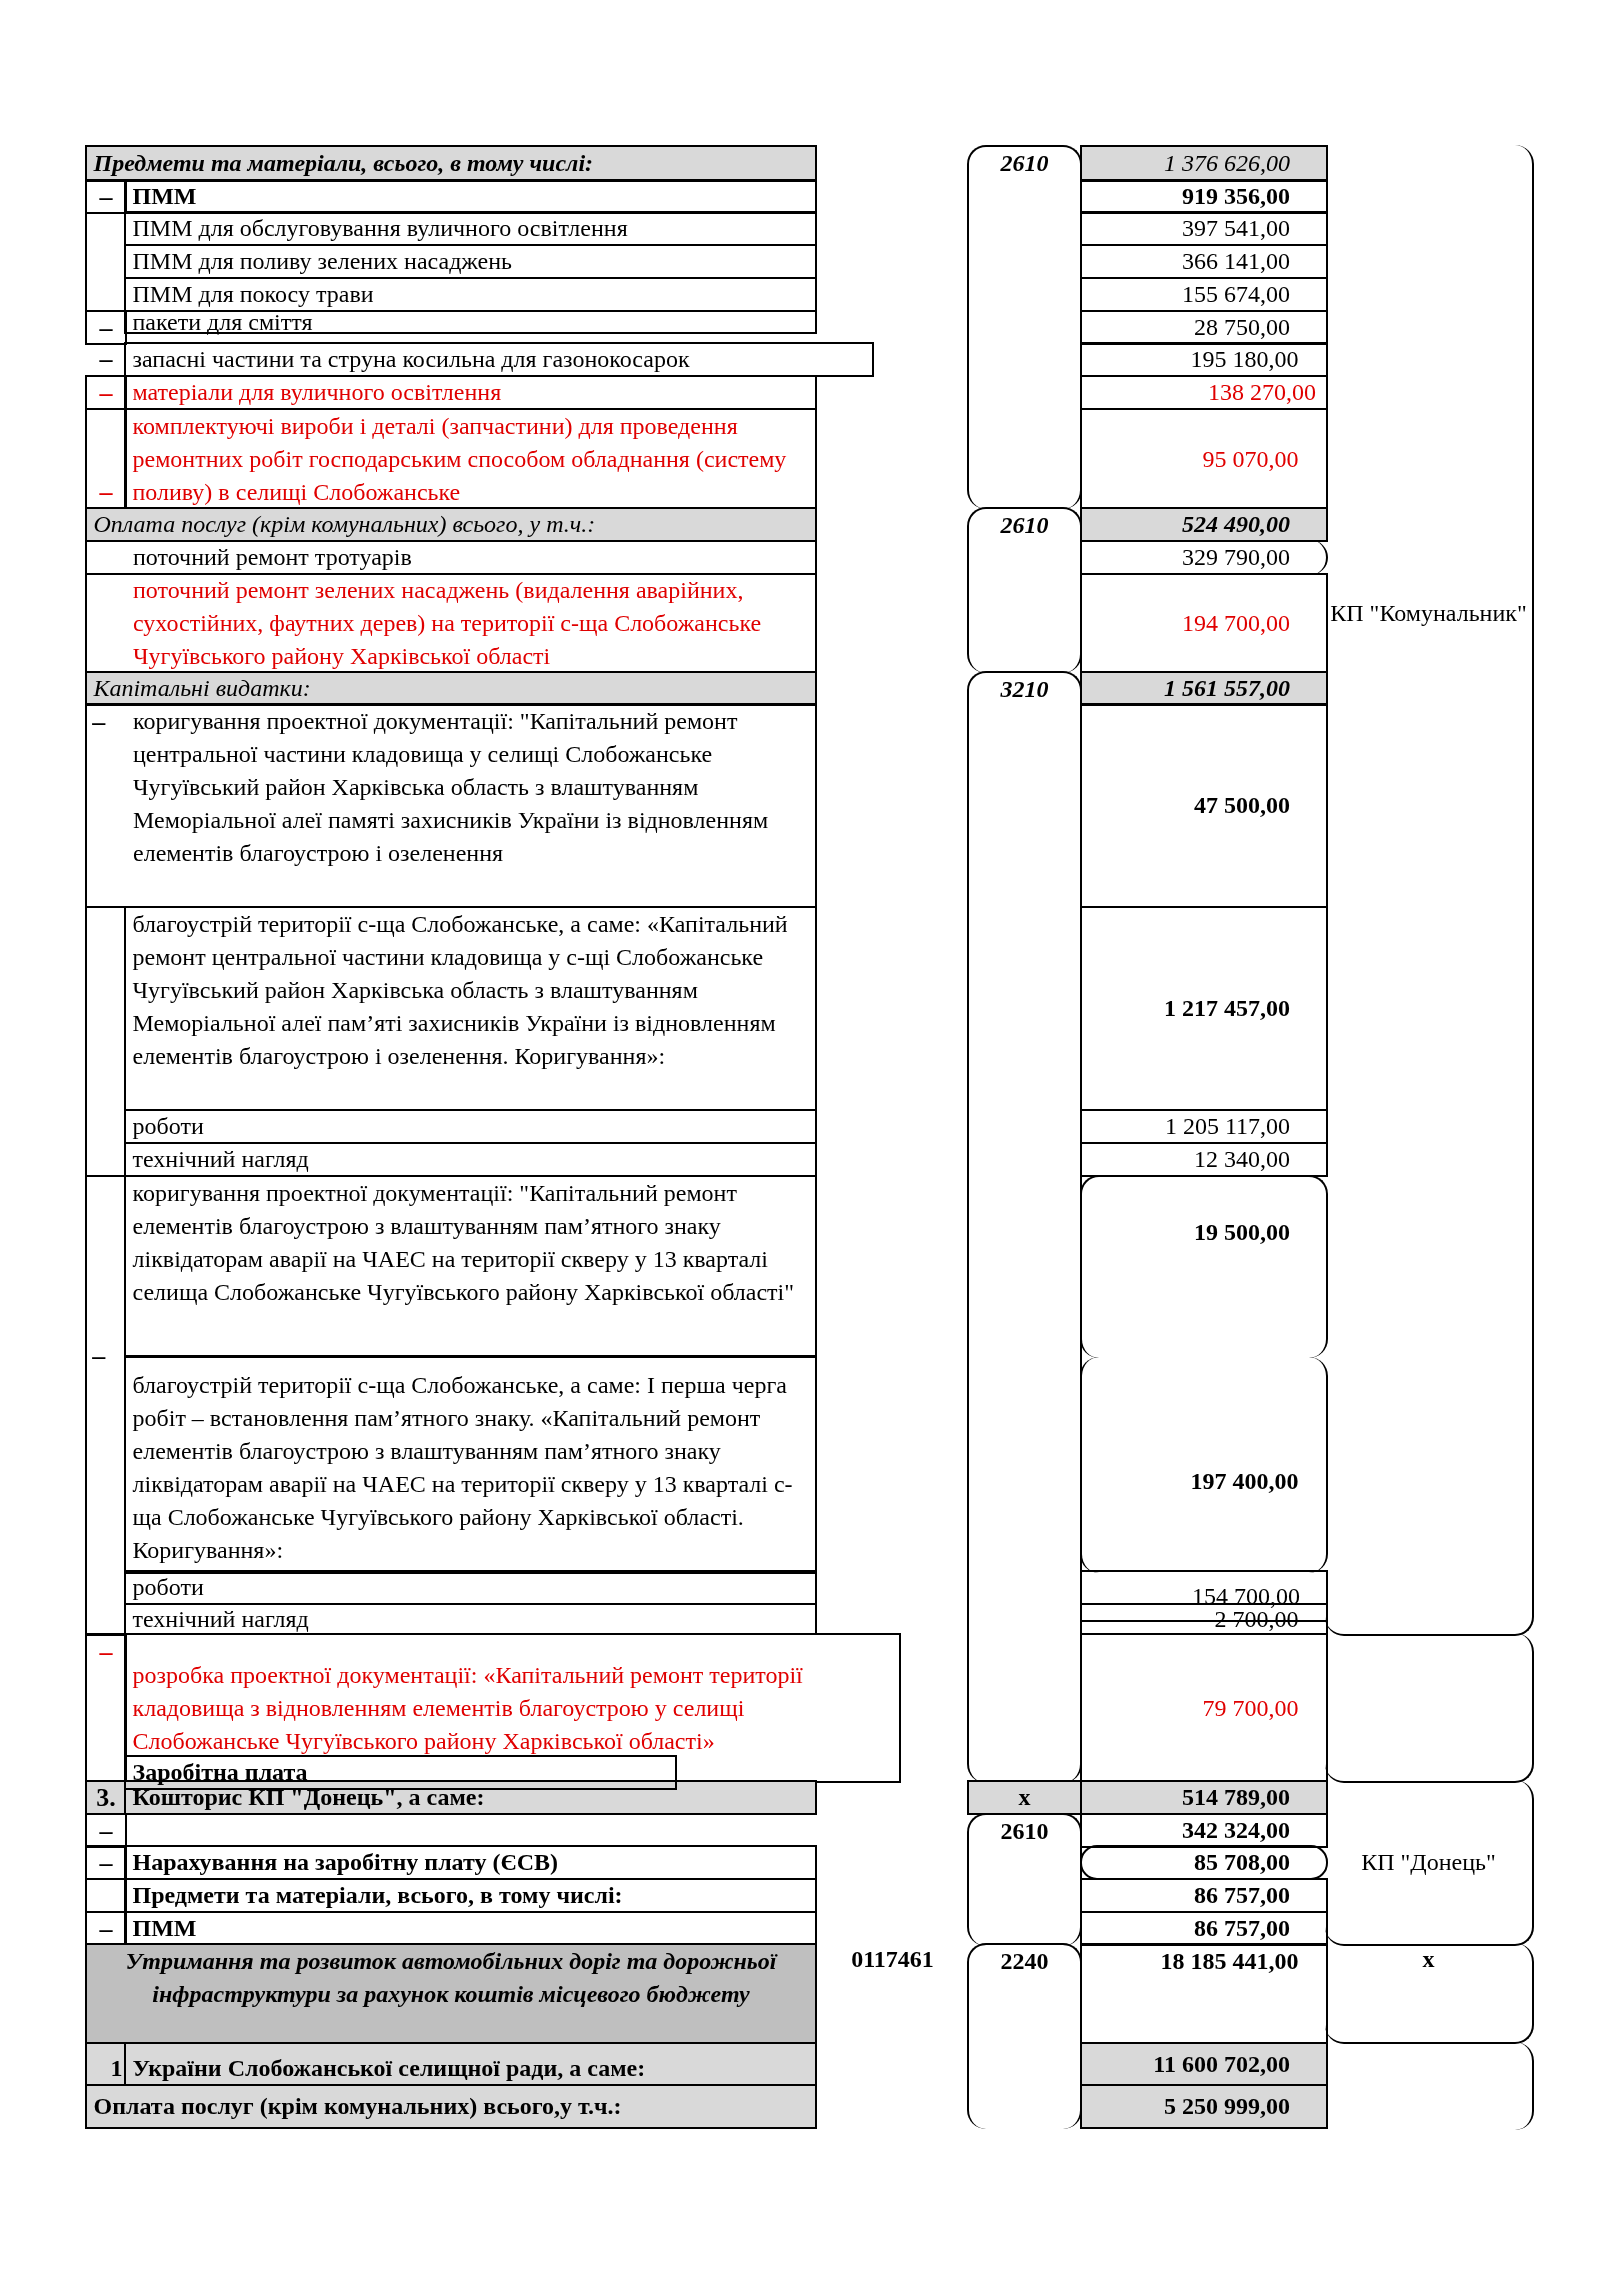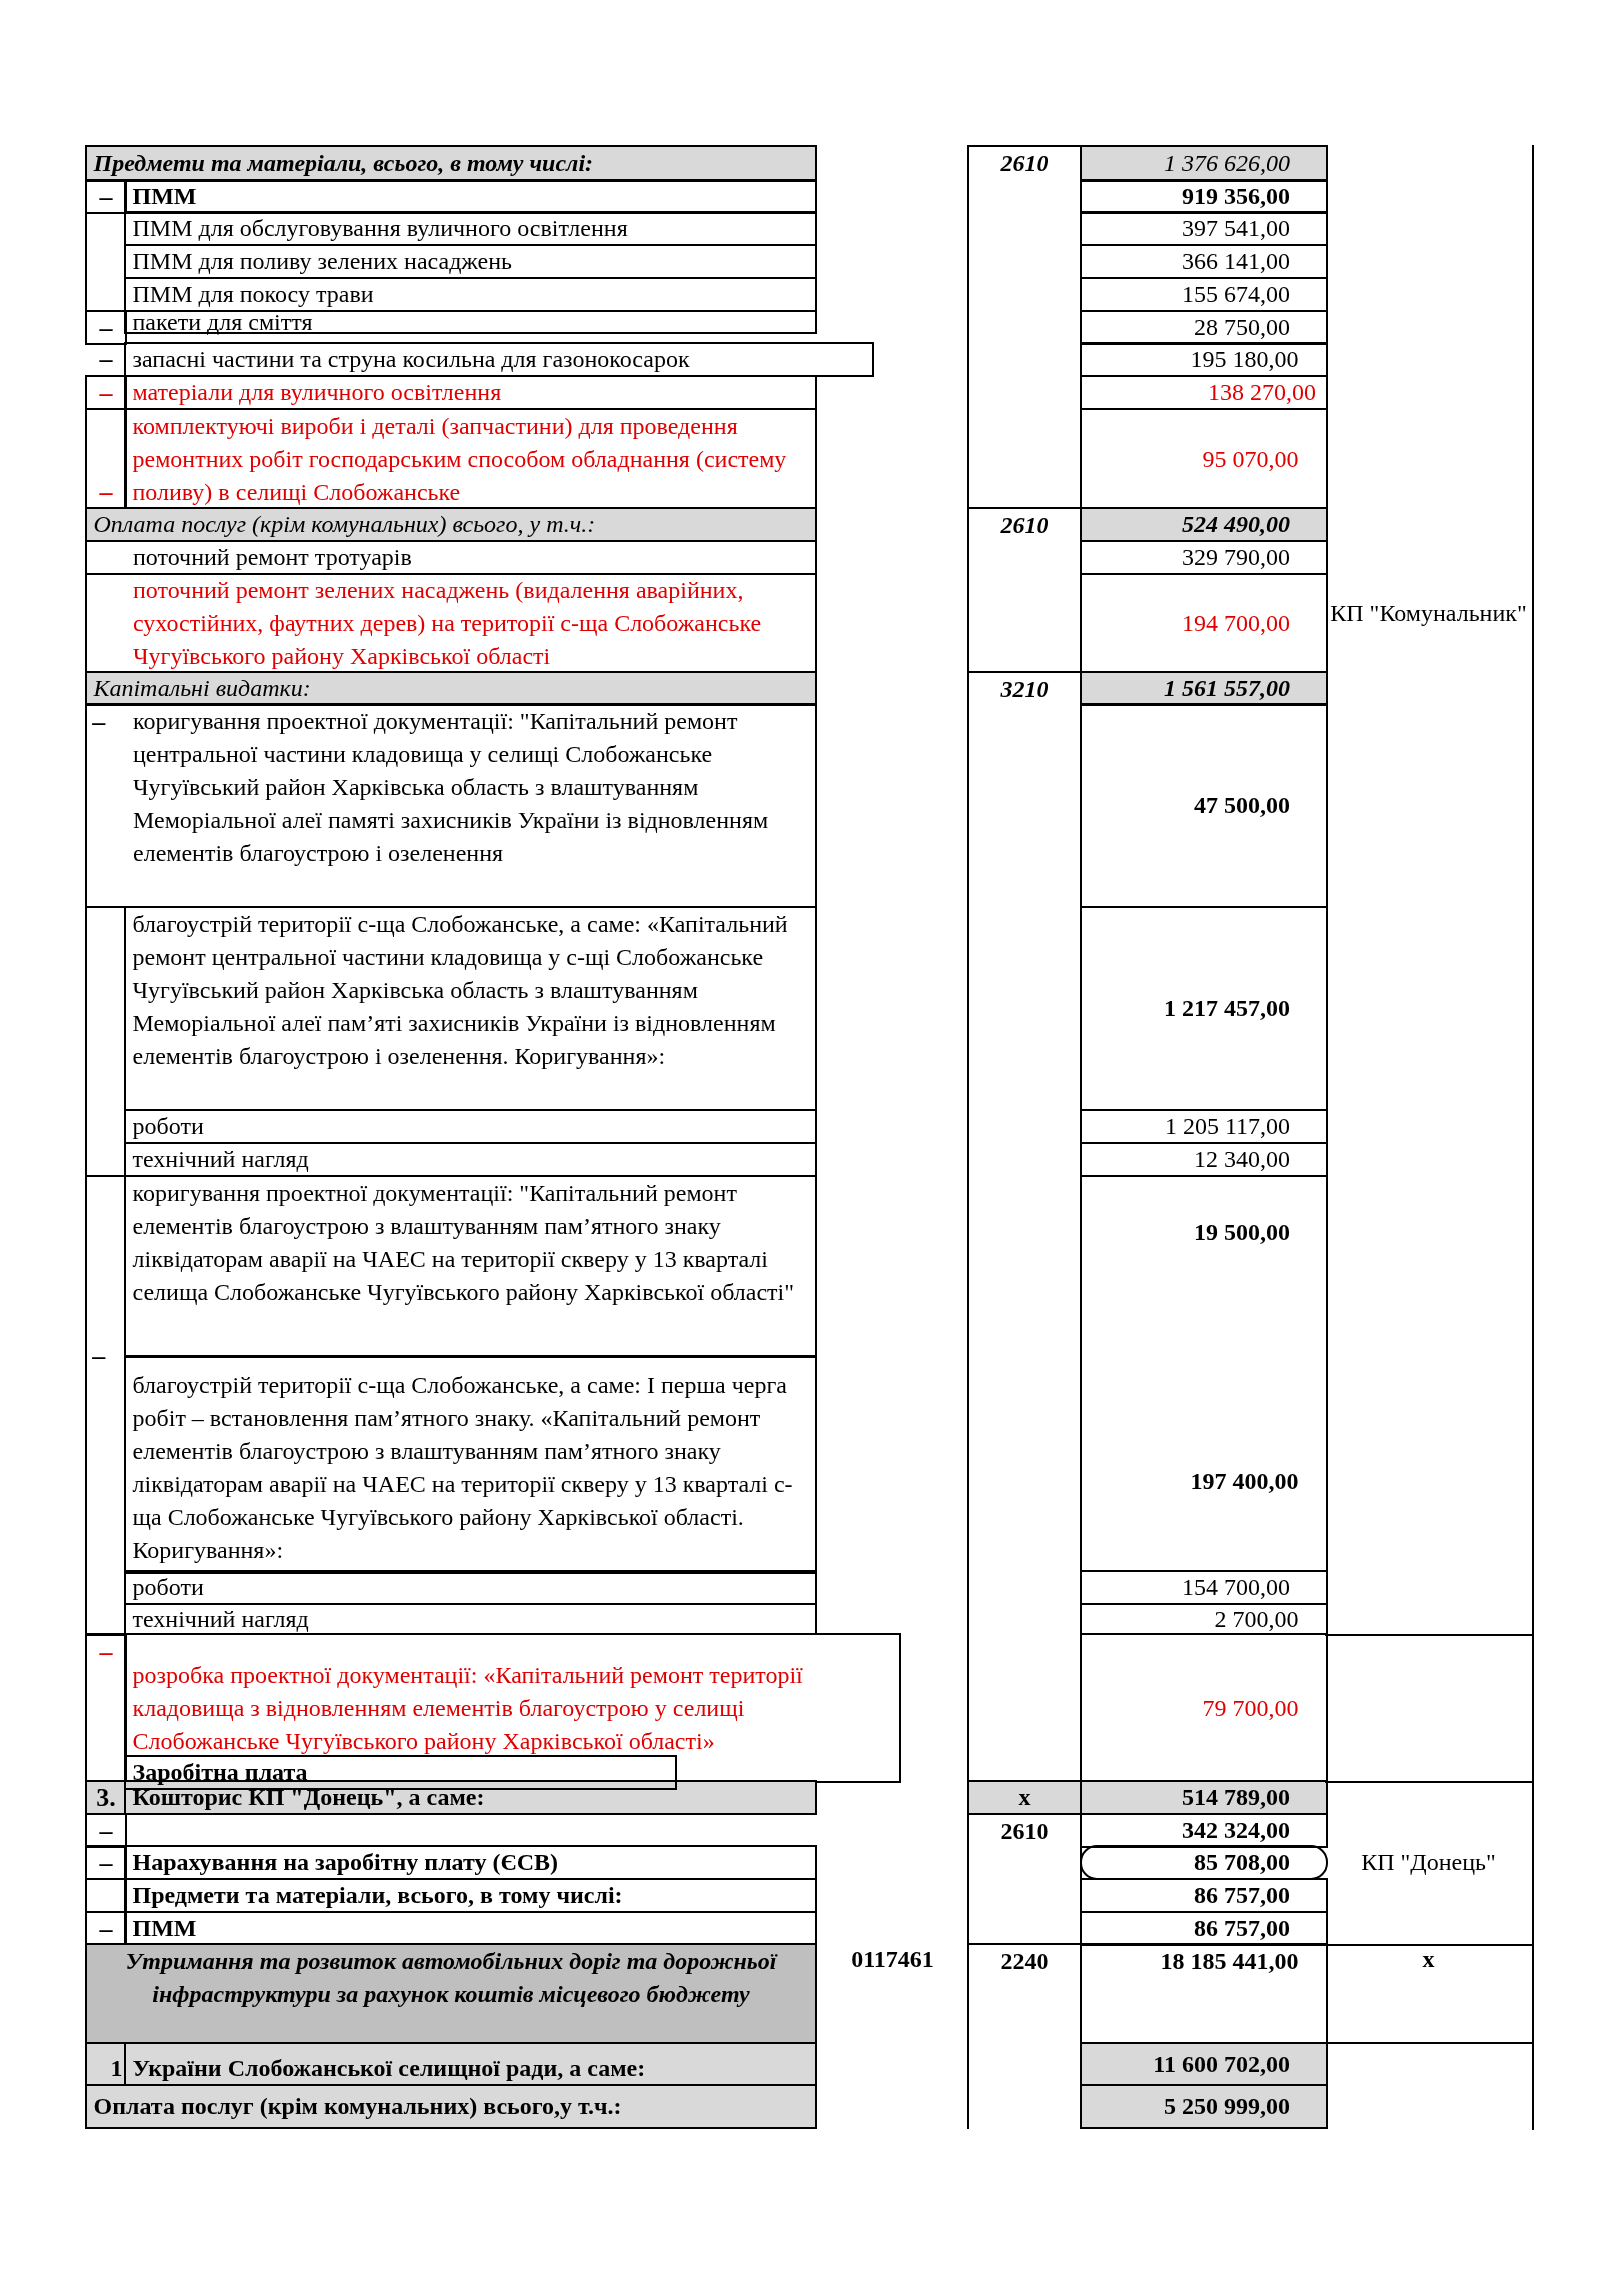--- a/index.html
+++ b/index.html
@@ -4,21 +4,21 @@
 <style>
   html,body{margin:0;padding:0;background:#fff;}
   body{width:1623px;height:2295px;position:relative;overflow:hidden;
        font-family:"Liberation Serif","DejaVu Serif",serif;color:#000;}
   .cell{position:absolute;box-sizing:border-box;display:flex;align-items:center;
         font-size:24px;line-height:33px;padding:0 6.5px;}
   .b{border:2.6px solid #000;}
   .bt{border-top:2.6px solid #000;}
   .bb{border-bottom:2.6px solid #000;}
   .bl{border-left:2.6px solid #000;}
-  .br{border-right:2.6px solid #000;}
+  .br{border-right:2.6px solid #000;border-radius:19px;}
   .gray{background:#d9d9d9;}
   .gray2{background:#bfbfbf;}
   .it{font-style:italic;}
   .bold{font-weight:bold;}
   .red{color:#e00000;}
   .right{justify-content:flex-end;padding-right:36px;}
   .center{justify-content:center;text-align:center;}
   .top{align-items:flex-start;}
   .wrap{white-space:normal;}
   .dash{justify-content:center;padding:0;font-weight:bold;font-size:26px;}
@@ -126,21 +126,21 @@
 <div class="cell b gray it bold right" style="left:1080px;top:507px;width:248px;height:35px;">524 490,00</div>
 <div class="cell br right" style="left:1080px;top:540px;width:248px;height:35px;">329 790,00</div>
 <div class="cell b right red" style="left:1080px;top:573px;width:248px;height:101px;">194 700,00</div>
 <div class="cell b gray it bold right" style="left:1080px;top:671px;width:248px;height:35px;">1 561 557,00</div>
 <div class="cell b bold right" style="left:1080px;top:703px;width:248px;height:205px;">47 500,00</div>
 <div class="cell b bold right" style="left:1080px;top:906px;width:248px;height:205px;">1 217 457,00</div>
 <div class="cell b right" style="left:1080px;top:1109px;width:248px;height:35px;">1 205 117,00</div>
 <div class="cell b right" style="left:1080px;top:1142px;width:248px;height:35px;">12 340,00</div>
 <div class="cell bl br bt bold right" style="left:1080px;top:1175px;width:248px;height:183px;align-items:flex-start;padding-top:39px;">19 500,00</div>
 <div class="cell bl br bold right" style="left:1080px;top:1357px;width:248px;height:216px;align-items:flex-start;padding-top:108px;padding-right:27.5px;">197 400,00</div>
-<div class="cell b right" style="left:1080px;top:1570px;width:248px;height:35px;padding-right:36px;">154 700,00</div>
+<div class="cell b right" style="left:1080px;top:1570px;width:248px;height:52px;padding-right:26px;">154 700,00</div>
 <div class="cell b right" style="left:1080px;top:1603px;width:248px;height:32px;padding-right:27.5px;">2 700,00</div>
 <div class="cell b right red" style="left:1080px;top:1633px;width:248px;height:150px;padding-right:27.5px;">79 700,00</div>
 <div class="cell b gray bold right" style="left:1080px;top:1780px;width:248px;height:35px;">514 789,00</div>
 <div class="cell b bold right" style="left:1080px;top:1813px;width:248px;height:35px;">342 324,00</div>
 <div class="cell b bold right" style="left:1080px;top:1845px;width:248px;height:35px;border-radius:17px;">85 708,00</div>
 <div class="cell b bold right" style="left:1080px;top:1878px;width:248px;height:35px;">86 757,00</div>
 <div class="cell b bold right" style="left:1080px;top:1911px;width:248px;height:35px;">86 757,00</div>
 <div class="cell b bold right top" style="left:1080px;top:1943px;width:248px;height:101px;padding-right:27.5px;">18 185 441,00</div>
 <div class="cell b gray bold right" style="left:1080px;top:2042px;width:248px;height:45px;">11 600 702,00</div>
 <div class="cell b gray bold right" style="left:1080px;top:2084px;width:248px;height:45px;">5 250 999,00</div>

